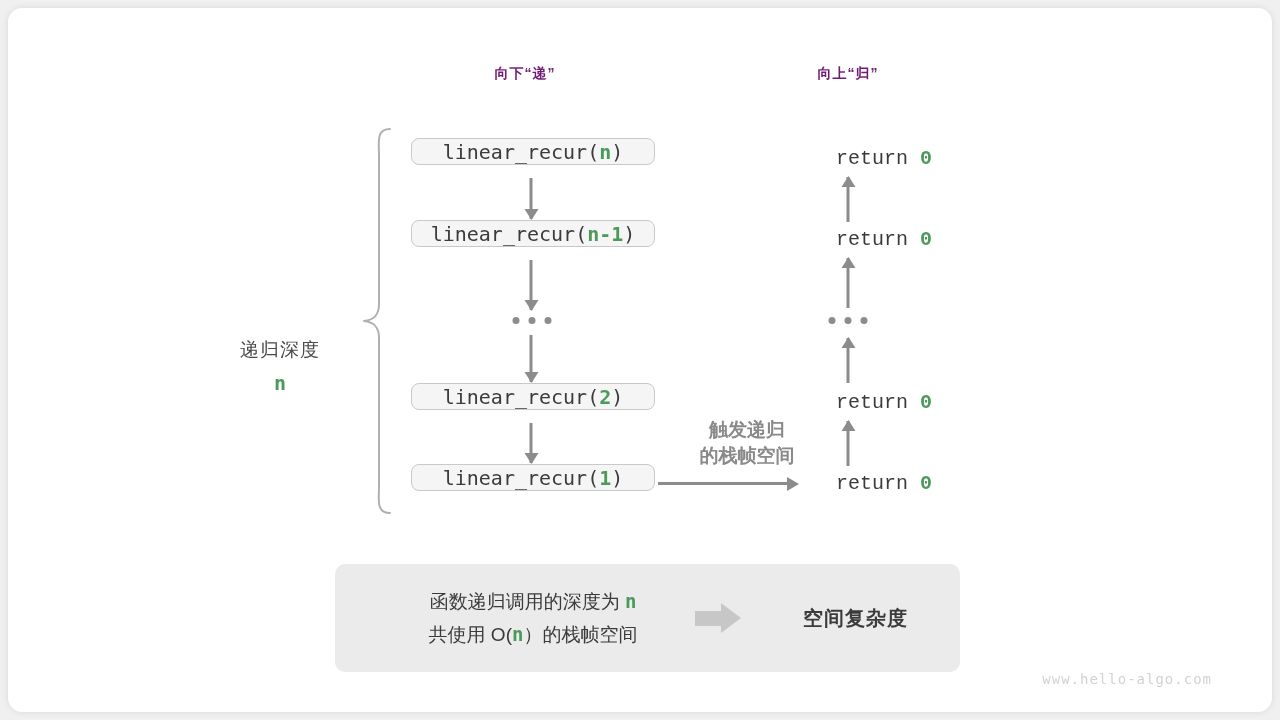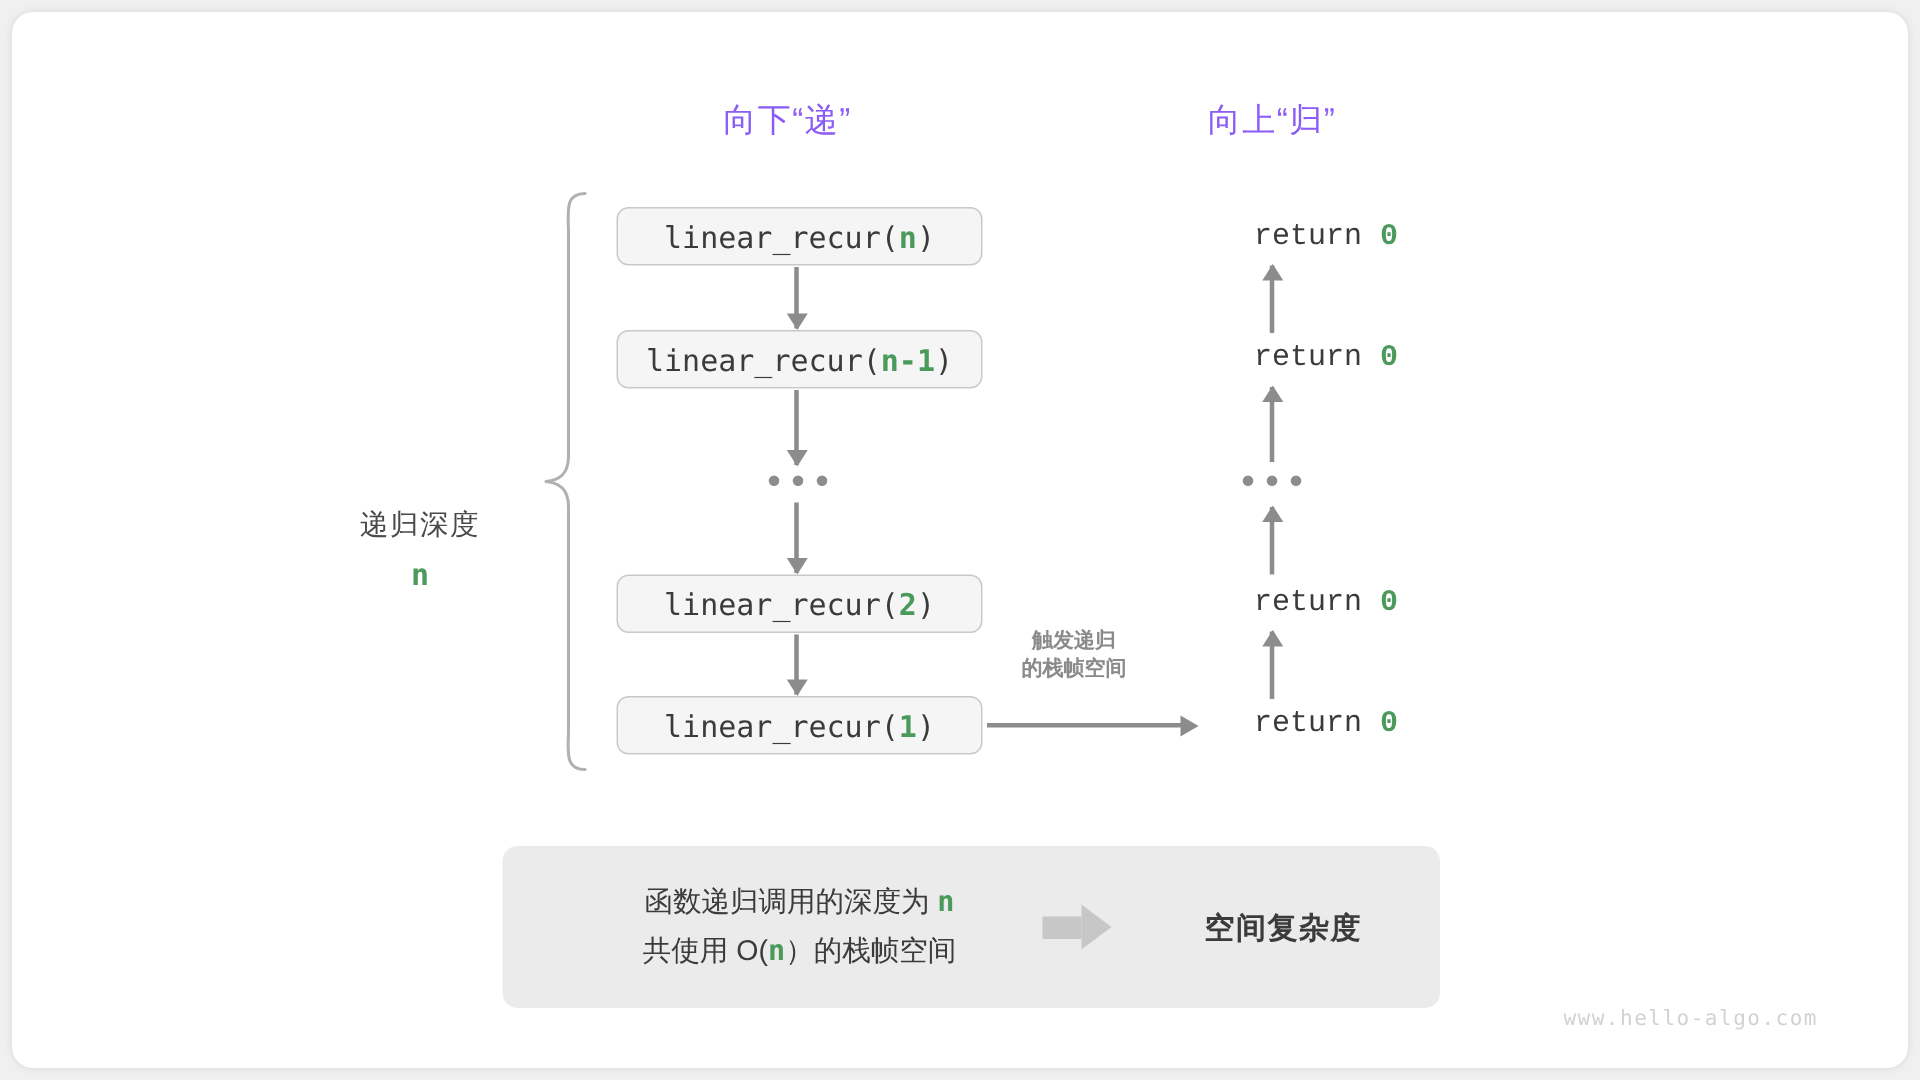--- a/index.html
+++ b/index.html
@@ -15,36 +15,36 @@
     width: 1264px; height: 704px;
     background: #ffffff;
     border-radius: 14px;
     box-shadow: 0 0 6px rgba(0,0,0,0.10);
   }
   .stage { position: absolute; inset: 0; }
 
   
   .col-head {
     position: absolute;
-    font-size: 22px;
-    font-weight: normal;
-    color: #8b5cf6;
+    font-size: 14px;
+    font-weight: bold;
+    color: #701a75;
     letter-spacing: 1px;
     white-space: nowrap;
     transform: translateX(-50%);
   }
   #head-down { left: 517px; top: 57px; }
   #head-up   { left: 840px; top: 57px; }
 
   
   .call-box {
     position: absolute;
     left: 403px;
     width: 244px;
-    height: 39px;
+    height: 27px;
     background: #f5f5f5;
     border: 1px solid #c9c9c9;
     border-radius: 8px;
     display: flex;
     align-items: center;
     justify-content: center;
     font-family: "DejaVu Sans Mono", monospace;
     font-size: 20px;
     color: #3b3b3b;
     white-space: pre;
@@ -150,24 +150,24 @@
     content: "";
     position: absolute;
     right: -11px; top: 50%;
     transform: translateY(-50%);
     border-top: 7px solid transparent;
     border-bottom: 7px solid transparent;
     border-left: 12px solid #8c8c8c;
   }
   #trigger-note {
     position: absolute;
-    left: 708px; top: 409px;
+    left: 739px; top: 409px;
     transform: translateX(-50%);
     text-align: center;
-    font-size: 14px;
+    font-size: 19px;
     font-weight: bold;
     color: #8a8a8a;
     line-height: 1.35;
     white-space: nowrap;
   }
 
   
   #summary {
     position: absolute;
     left: 327px; top: 556px;

